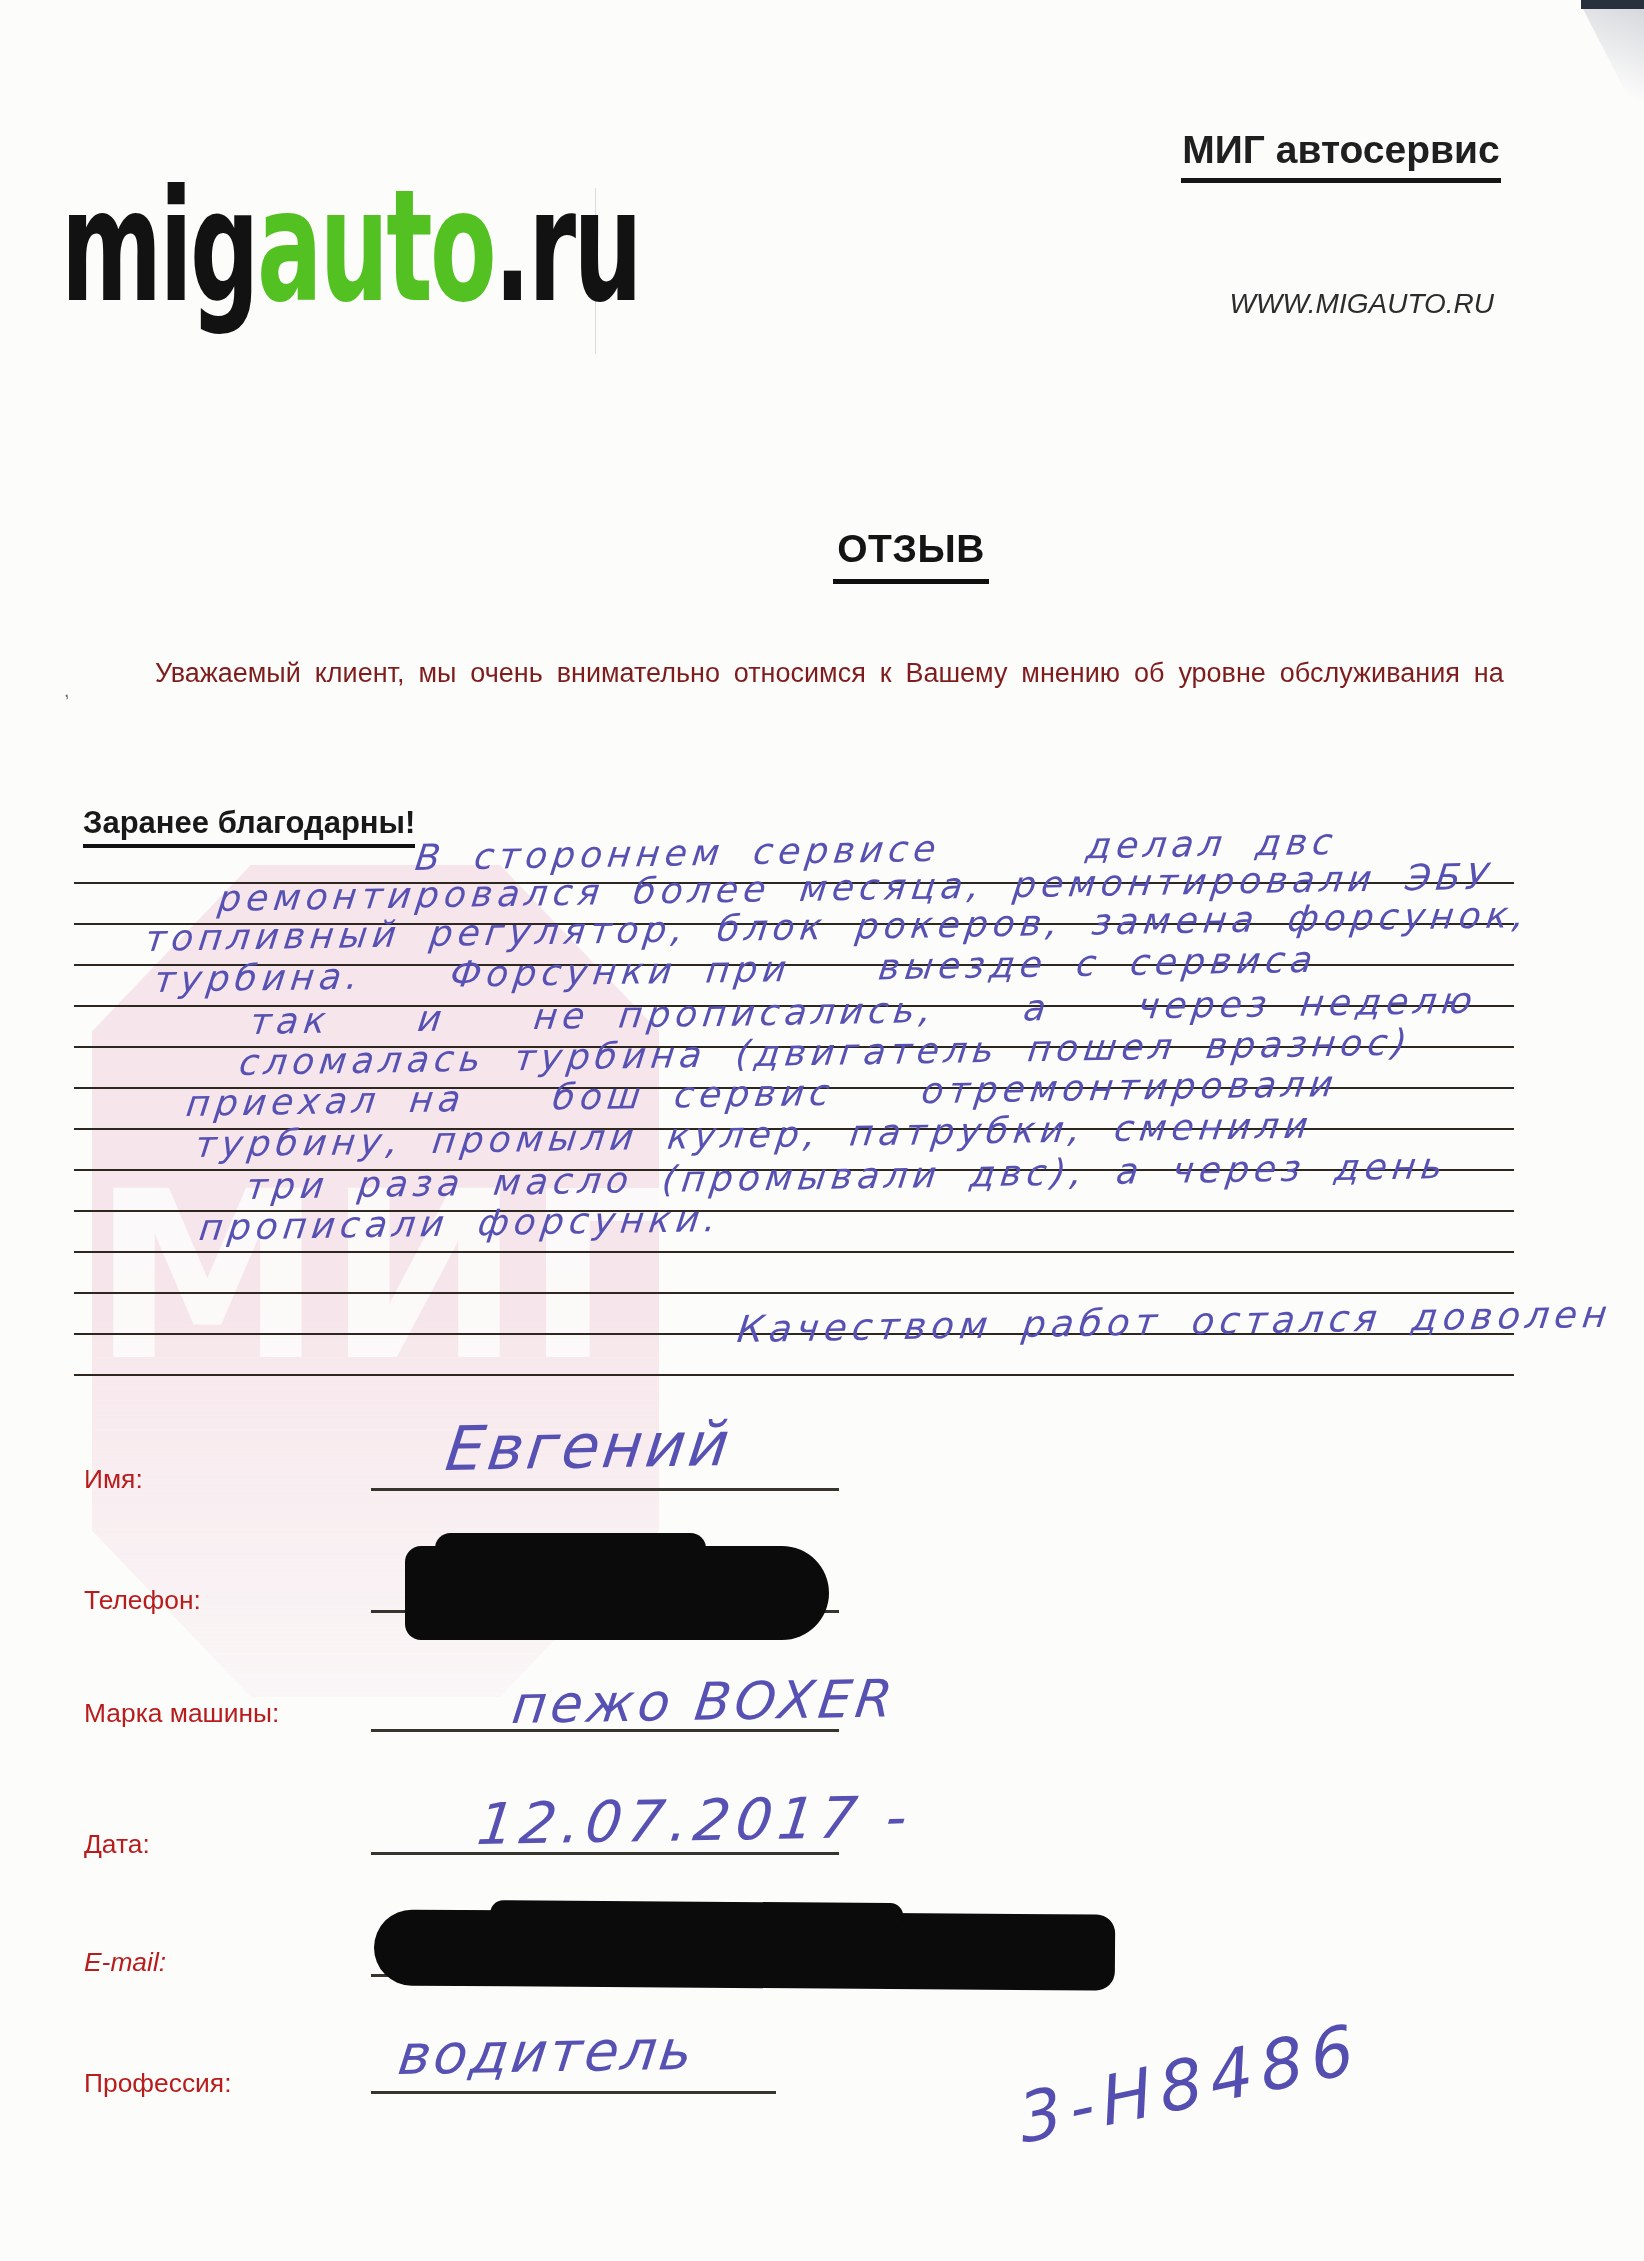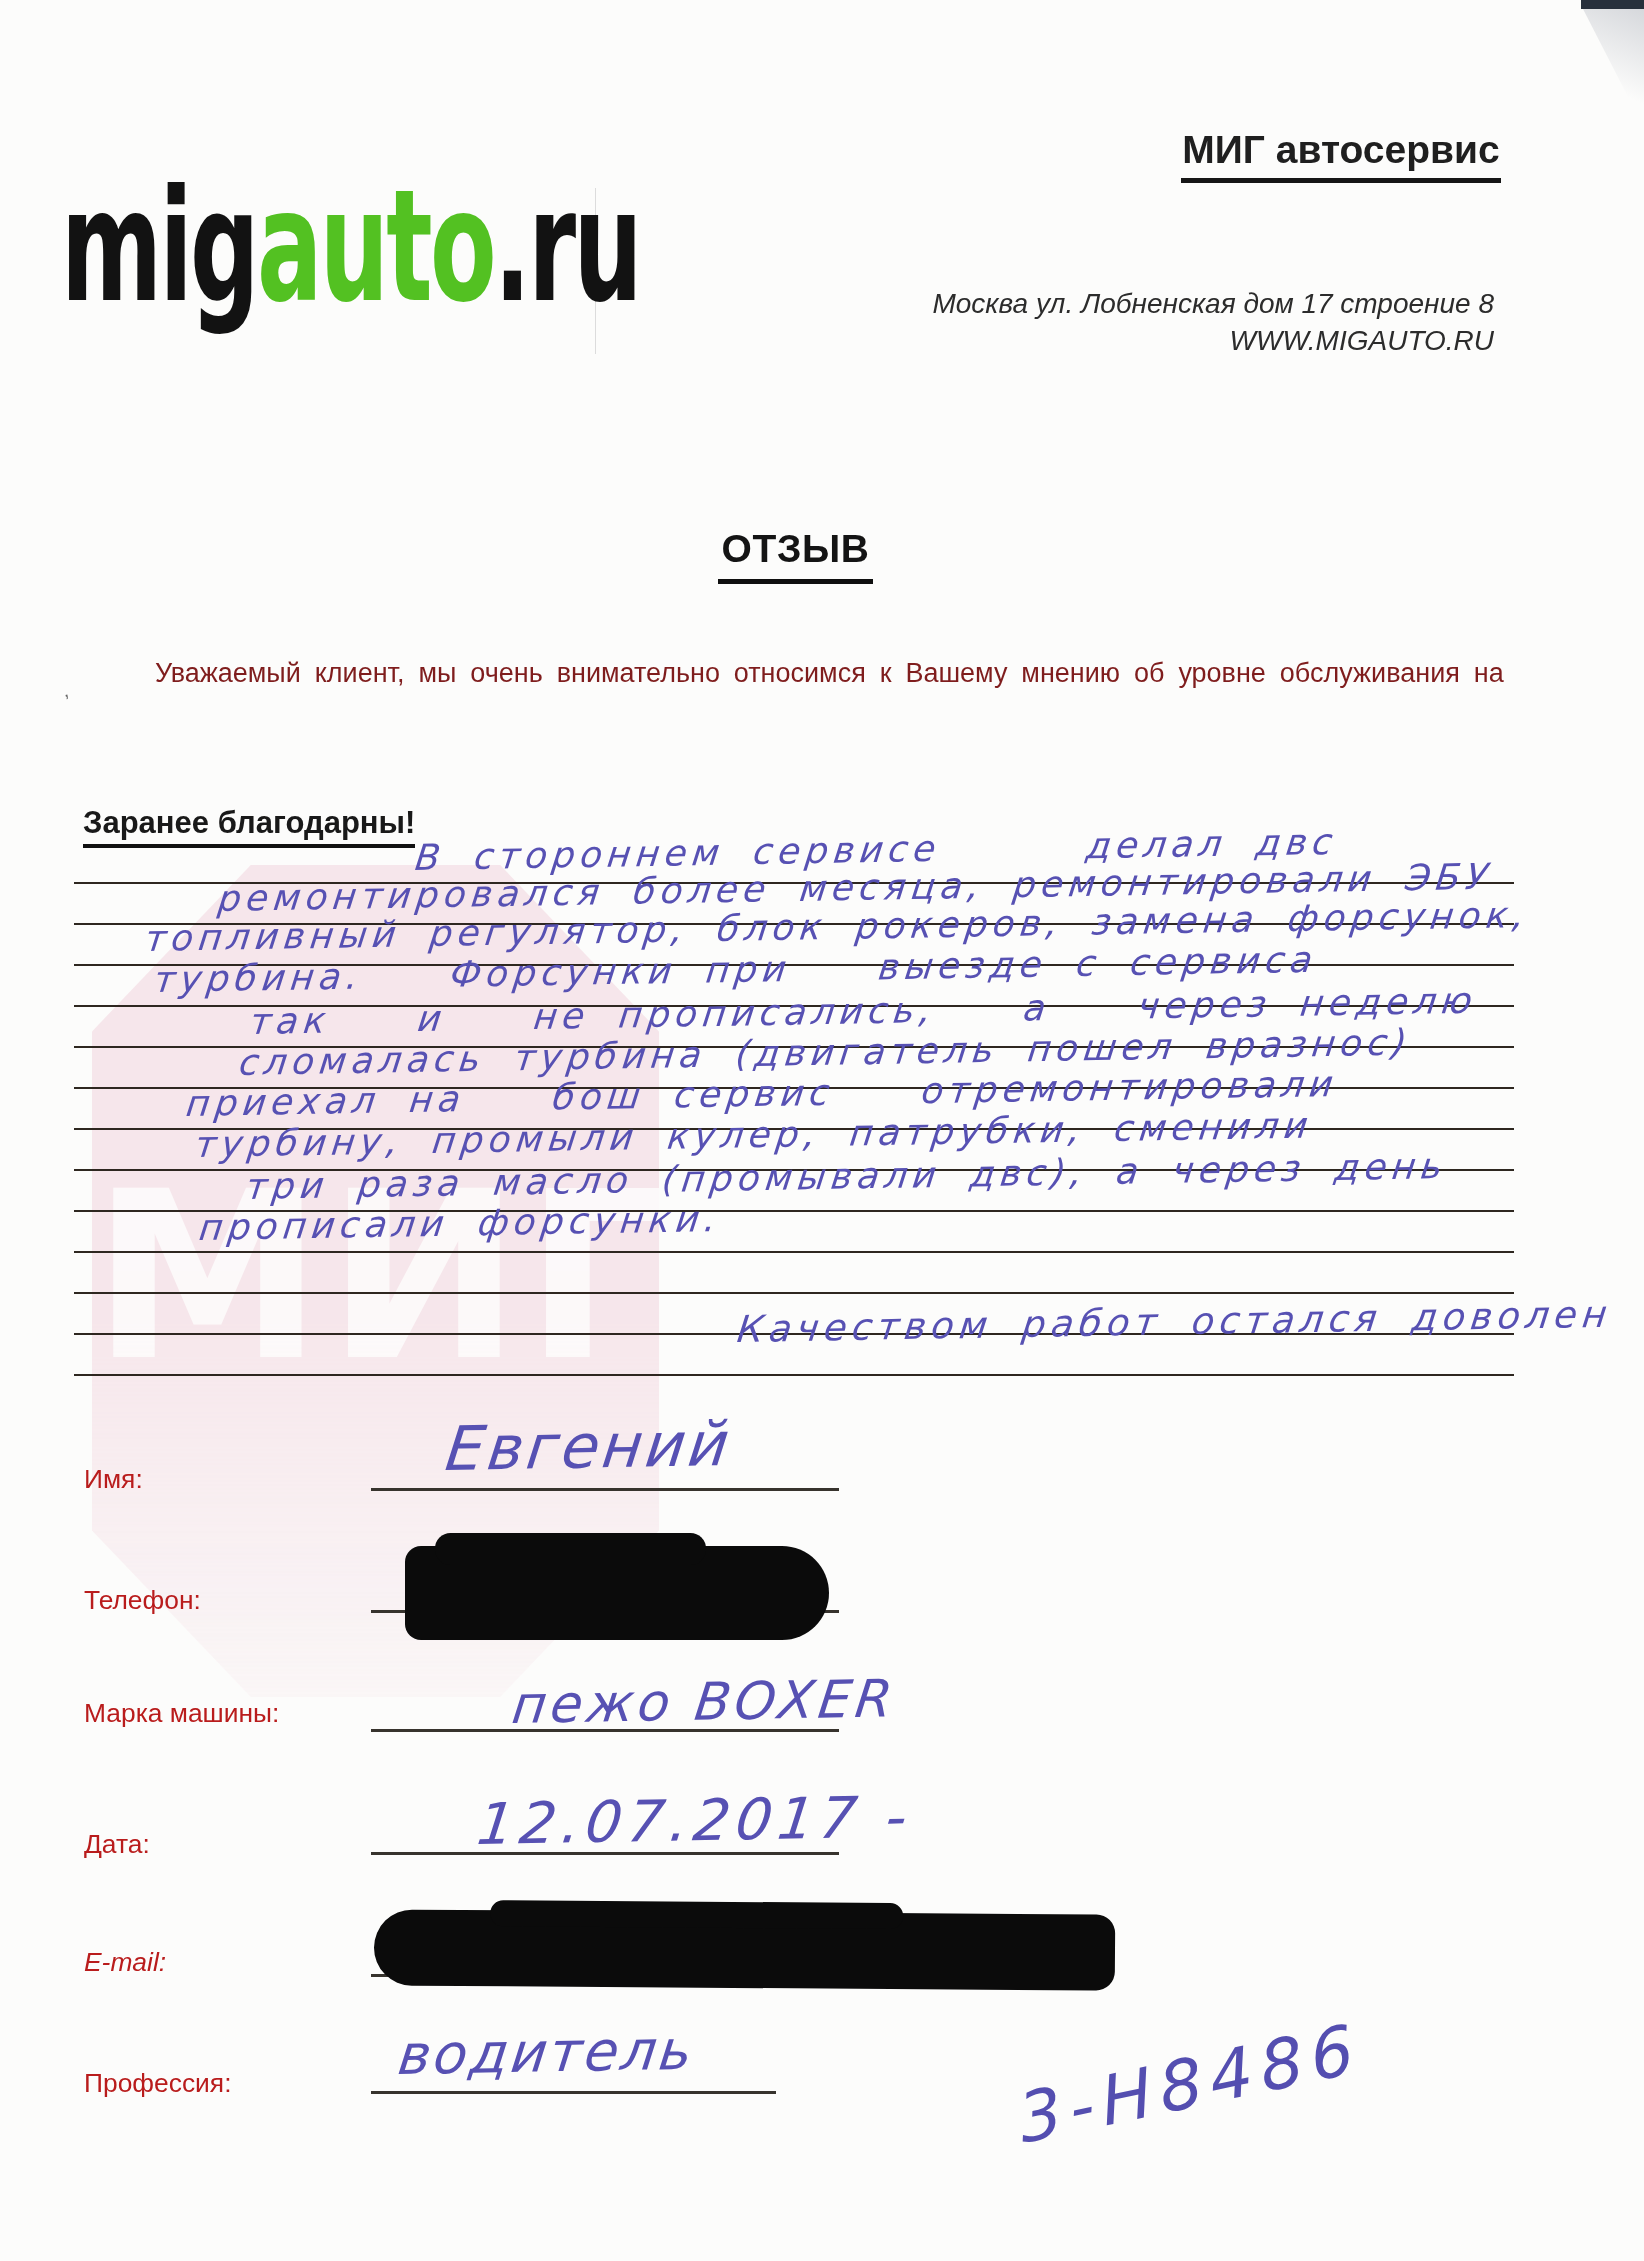--- a/index.html
+++ b/index.html
@@ -29,21 +29,21 @@
   .company{
     position:absolute;left:1181px;top:128px;width:320px;text-align:center;
     font-size:39px;font-weight:bold;color:#1f1f1f;letter-spacing:0px;
     border-bottom:5.2px solid #161616;padding-bottom:6.4px;white-space:nowrap;
   }
   .addr-block{
     position:absolute;right:150px;top:285px;text-align:right;
     font-style:italic;font-size:28px;line-height:37px;color:#2c2c2c;white-space:nowrap;
   }
   
-  .title-wrap{position:absolute;left:602px;top:527px;width:387px;text-align:center;}
+  .title-wrap{position:absolute;left:602px;top:527px;width:387px;text-align:right;}
   .title-wrap span{
     display:inline-block;font-size:39px;font-weight:bold;color:#141414;
     border-bottom:5.8px solid #0f0f0f;padding:0 3.9px 7.7px;letter-spacing:0.6px;
   }
   
   .intro{position:absolute;left:83px;top:655px;width:1438px;font-size:27px;line-height:37px;color:#7f1d1d;}
   .intro .il{white-space:nowrap;word-spacing:6.4px;}
   .intro .il.first{text-indent:72px;}
   .intro .il.last{word-spacing:normal;}
   .thanks{
@@ -124,21 +124,20 @@
 
   <div class="scan-bar"></div>
   <div class="scan-wedge"></div>
   <div class="logo-edge"></div>
   <div class="speck">’</div>
 
   <div class="logo"><span class="black">mig</span><span class="green">auto</span><span class="black">.ru</span></div>
 
   <div class="company">МИГ автосервис</div>
   <div class="addr-block">
-    <div>Москва ул. Лобненская дом 17 строение 8</div>
     <div>WWW.MIGAUTO.RU</div>
   </div>
 
   <div class="title-wrap">
     <span>ОТЗЫВ</span>
   </div>
 
   <div class="intro">
     <div class="il first">Уважаемый клиент, мы очень внимательно относимся к Вашему мнению об уровне обслуживания на</div>
   </div>

